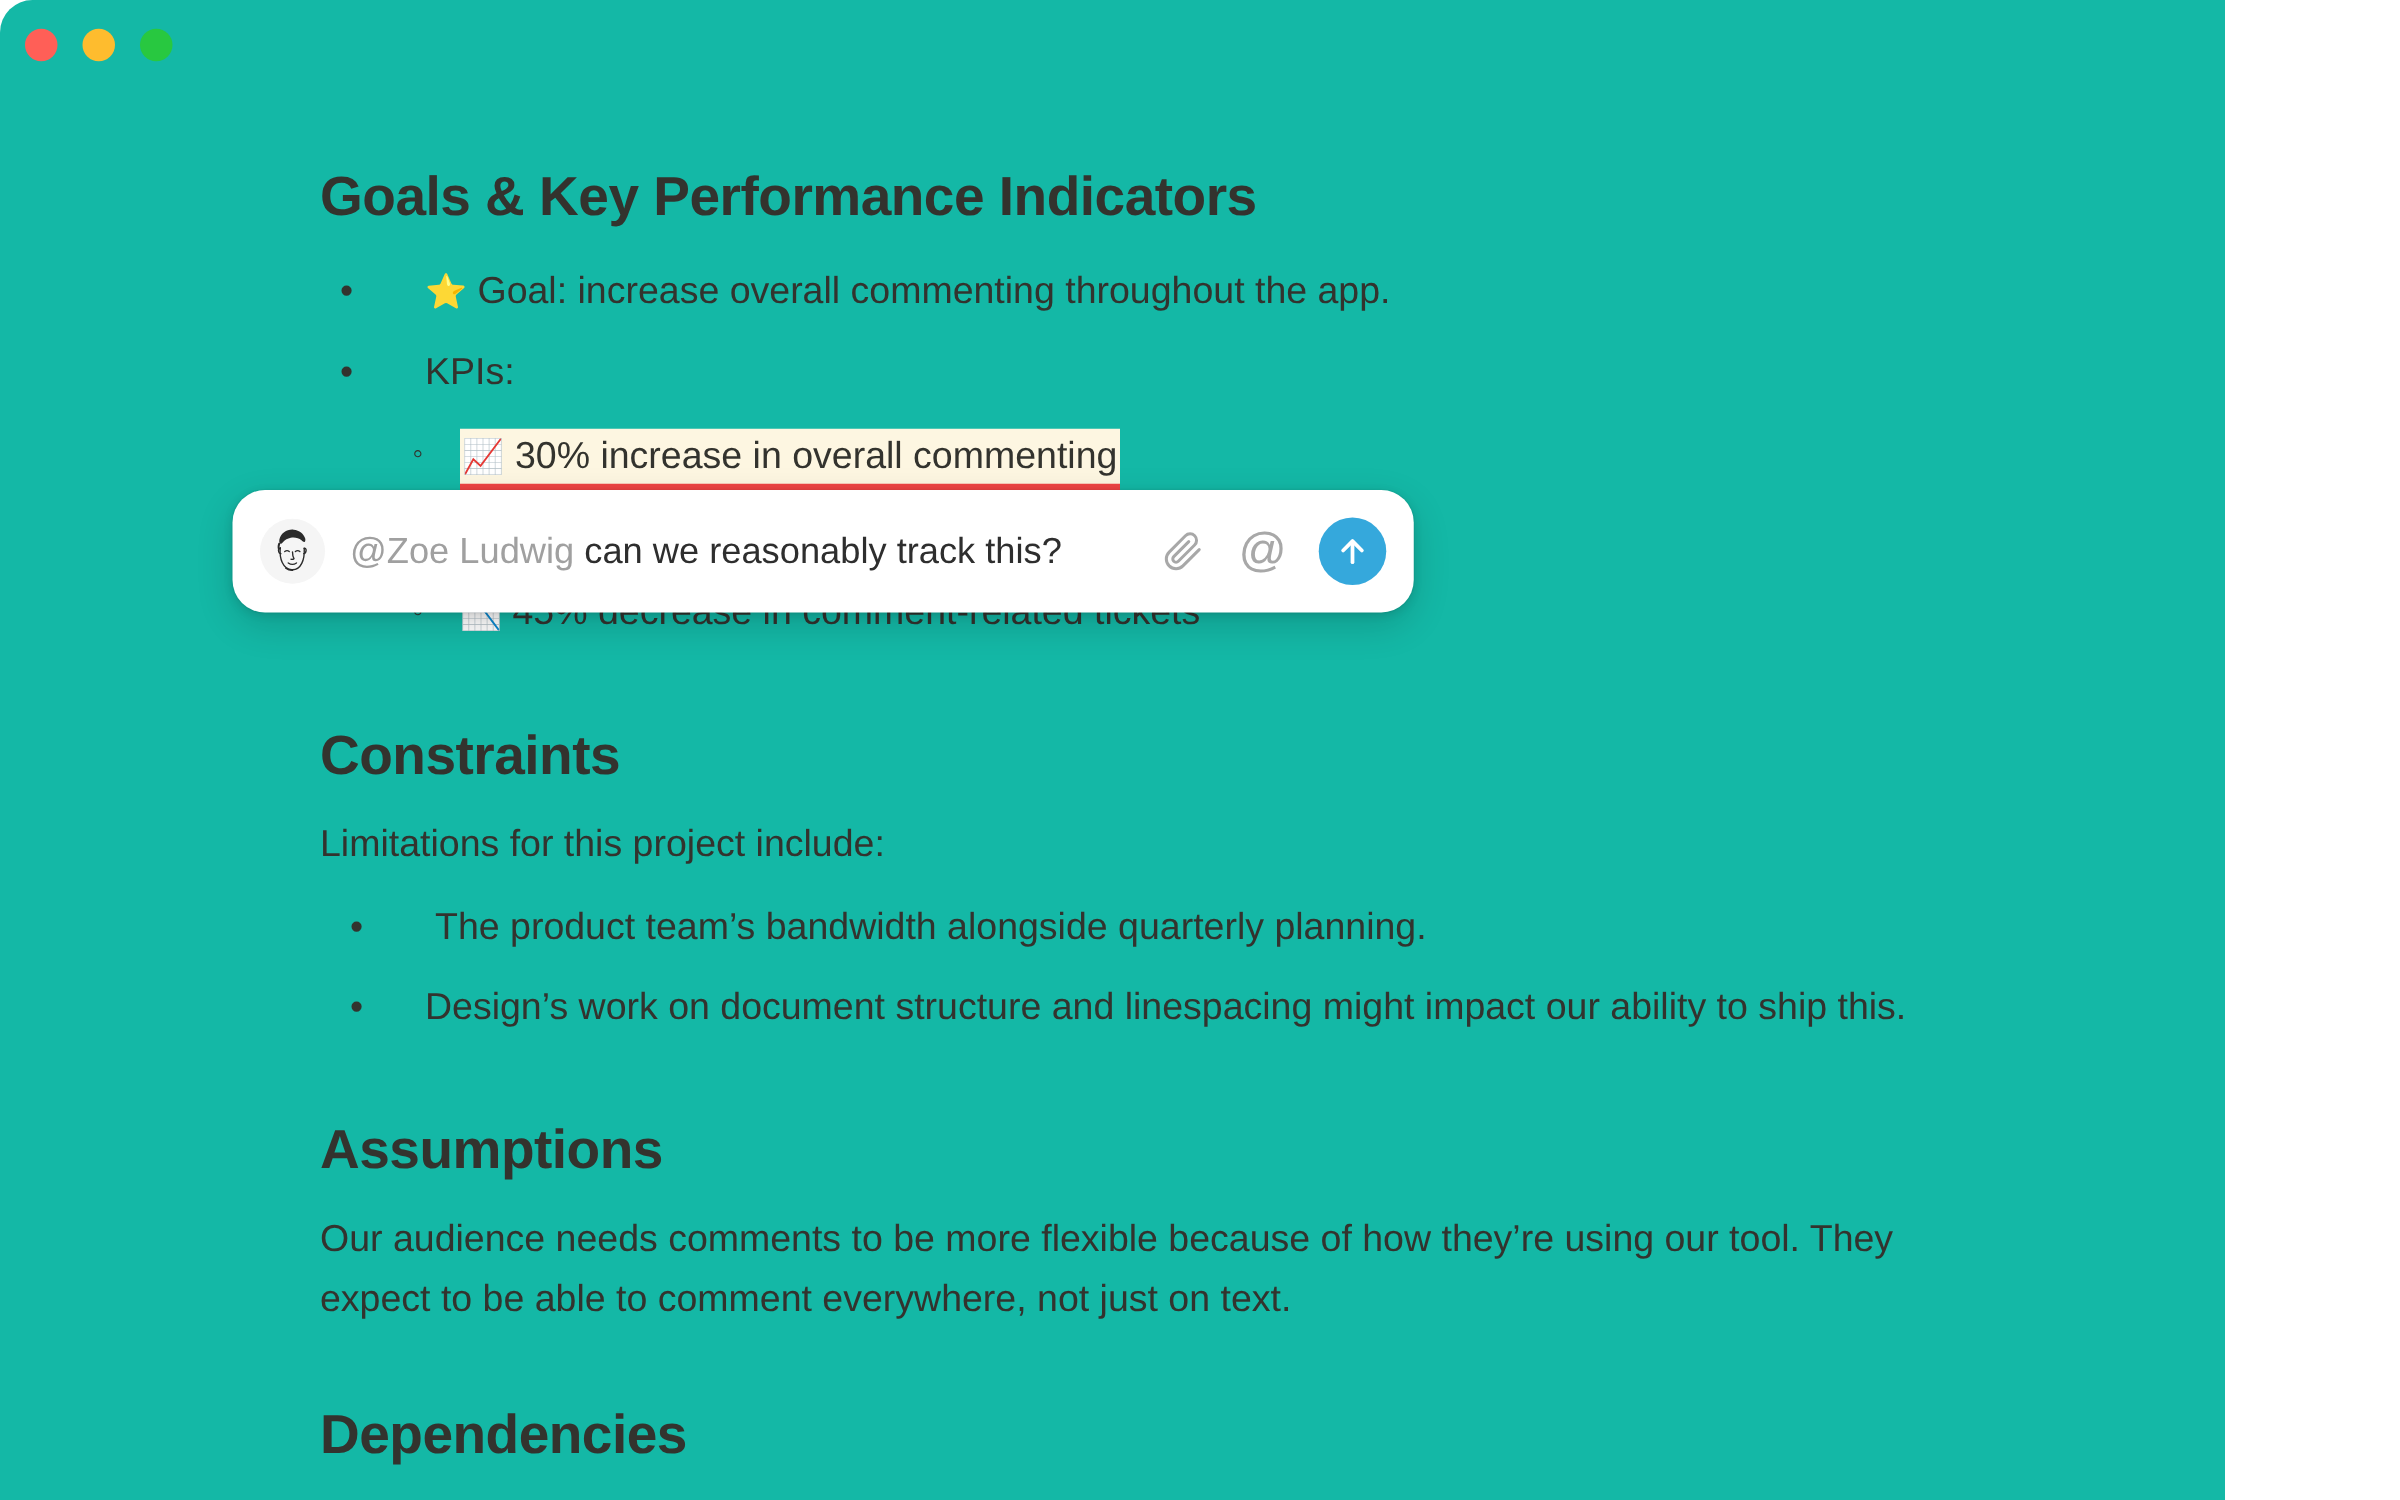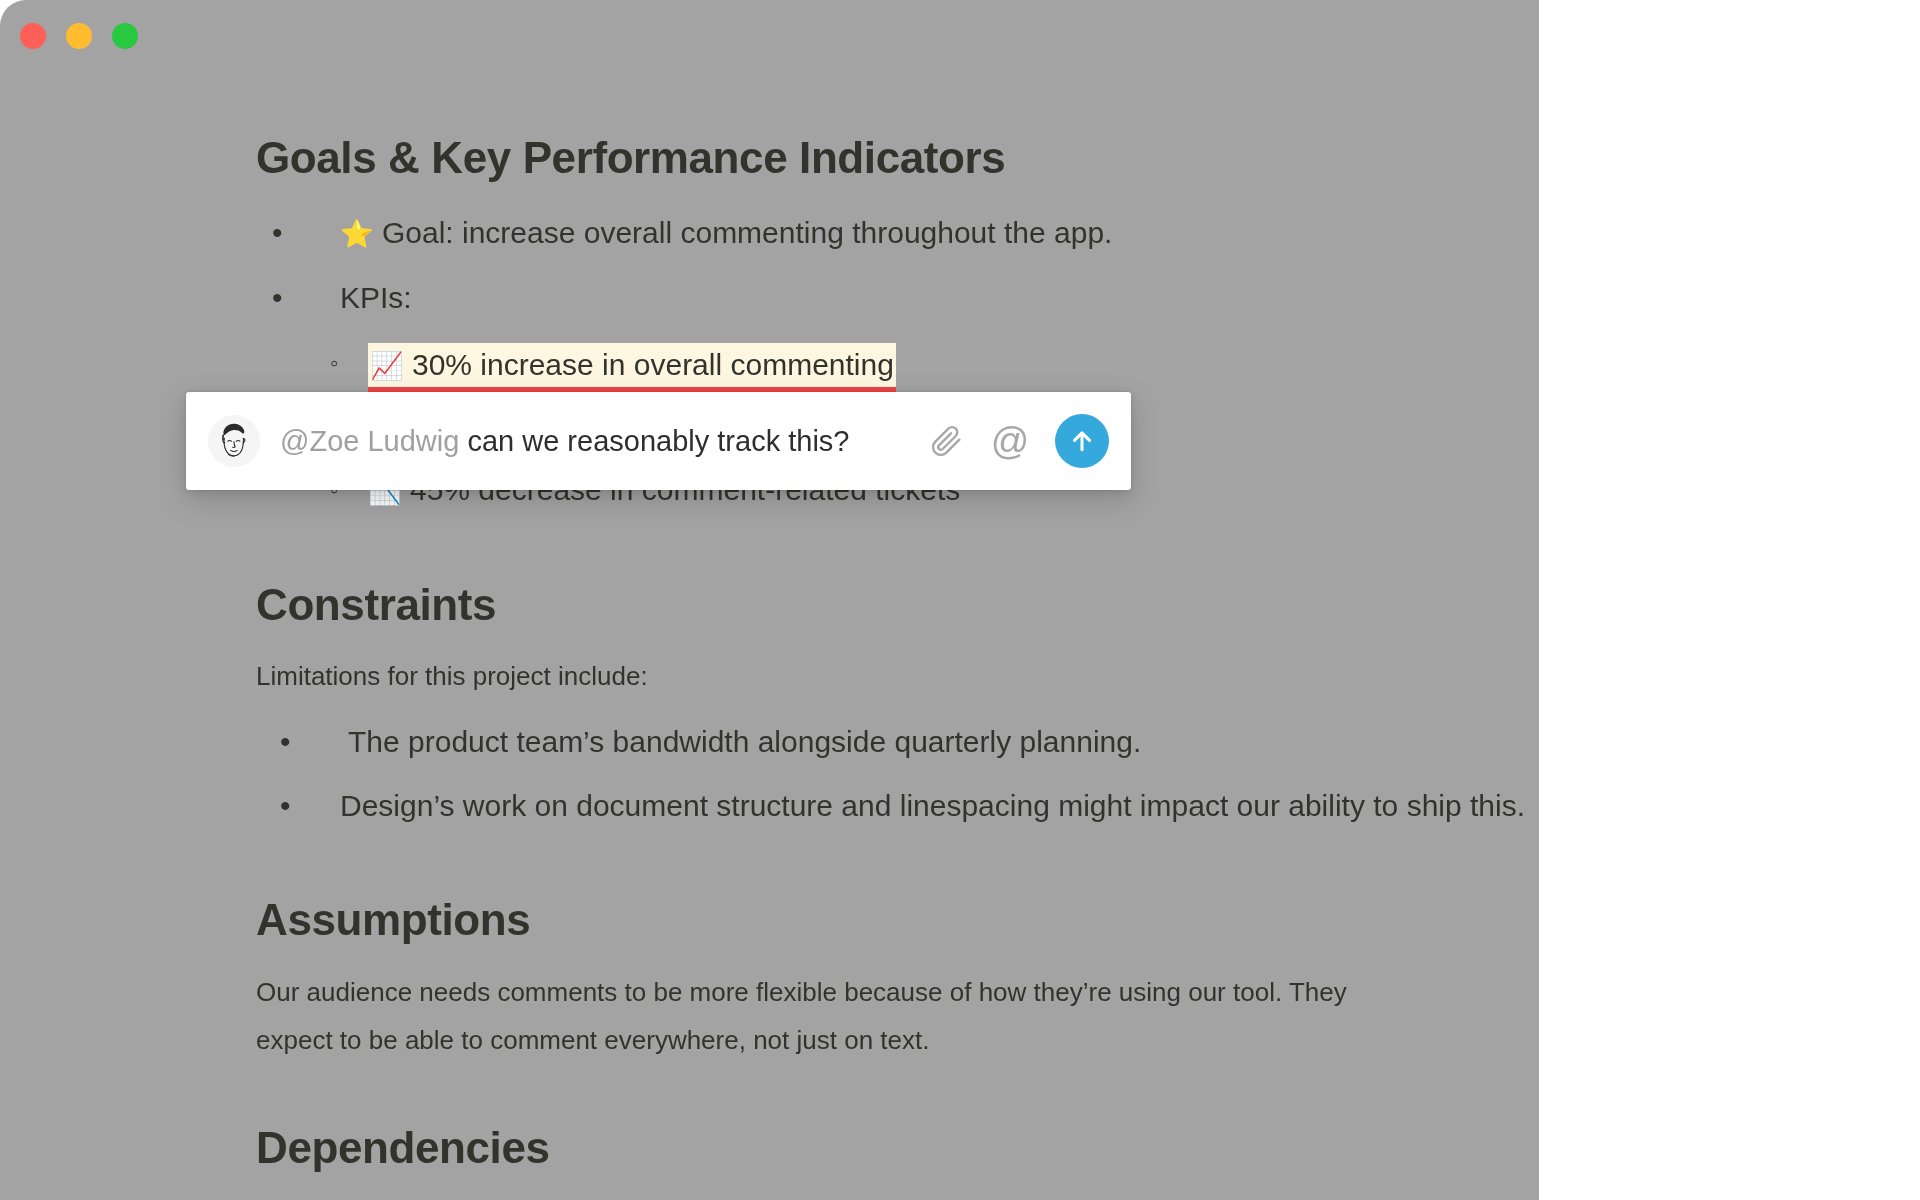--- a/index.html
+++ b/index.html
@@ -11,23 +11,23 @@
     overflow: hidden;
   }
   body {
     font-family: "Liberation Sans", sans-serif;
     -webkit-font-smoothing: antialiased;
   }
 
   
   #window {
     position: relative;
-    width: 1539px;
+    width: 1780px;
     height: 1200px;
-    background: #a3a3a3;
+    background: #14b8a6;
     border-top-left-radius: 26px;
     overflow: hidden;
   }
   #traffic-lights {
     position: absolute;
     top: 23px;
     left: 20px;
     display: flex;
     gap: 20px;
     z-index: 40;
@@ -55,21 +55,21 @@
     font-size: 44px;
     font-weight: bold;
     color: #33332E;
     letter-spacing: -0.4px;
     white-space: nowrap;
   }
 
   .para {
     position: absolute;
     left: 256px;
-    font-size: 26px;
+    font-size: 30px;
     color: #33332E;
     line-height: 48px;
   }
 
   
   .bullet {
     position: absolute;
     font-size: 30px;
     color: #33332E;
     line-height: 40px;
@@ -102,21 +102,21 @@
   }
 
   
   #comment-popup {
     position: absolute;
     left: 186px;
     top: 392px;
     width: 945px;
     height: 98px;
     background: #ffffff;
-    border-radius: 3px;
+    border-radius: 26px;
     box-shadow: 0 10px 30px rgba(0,0,0,0.16),
                 0 2px 8px rgba(0,0,0,0.10),
                 0 0 0 1px rgba(0,0,0,0.03);
     display: flex;
     align-items: center;
     padding: 0 22px 0 22px;
     box-sizing: border-box;
     z-index: 30;
   }
   #composer-avatar {

